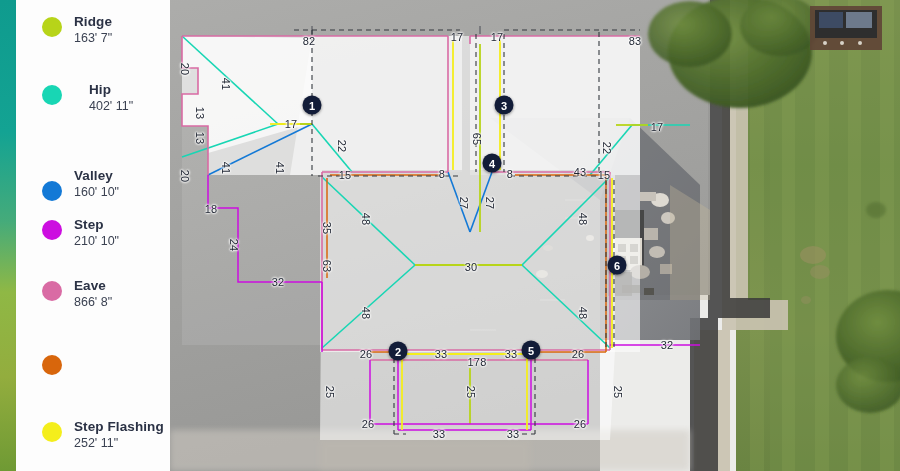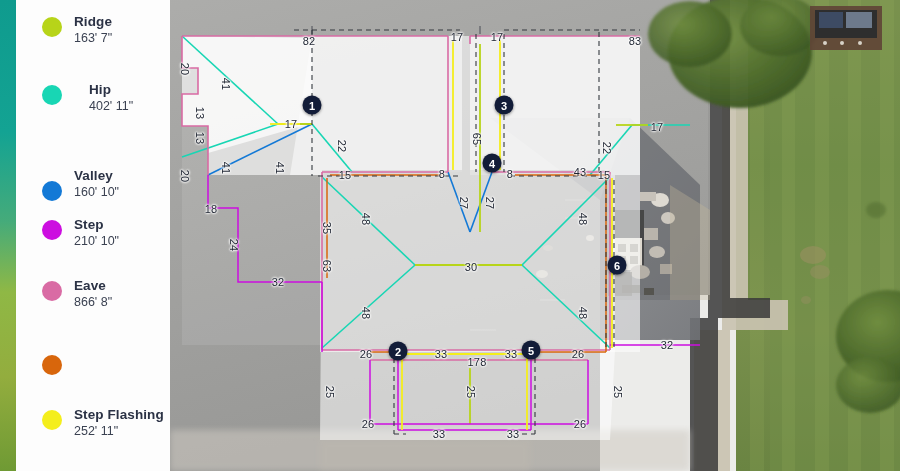--- a/index.html
+++ b/index.html
@@ -109,21 +109,21 @@
       <div class="legend-item" style="top: 278px;">
         <div class="legend-dot" style="background: rgb(217, 107, 164);"></div>
         <div class="legend-text">
           <div class="legend-name">Eave</div>
           <div class="legend-value">866' 8"</div>
         </div>
       </div>
       <div class="legend-item" style="top: 351.5px;">
         <div class="legend-dot" style="background: rgb(216, 102, 12);"></div>
       </div>
-      <div class="legend-item" style="top: 407px;">
+      <div class="legend-item" style="top: 419px;">
         <div class="legend-dot" style="background: rgb(244, 238, 28);"></div>
         <div class="legend-text">
           <div class="legend-name">Step Flashing</div>
           <div class="legend-value">252' 11"</div>
         </div>
       </div>
     </div>
 
   <div id="map">
 

